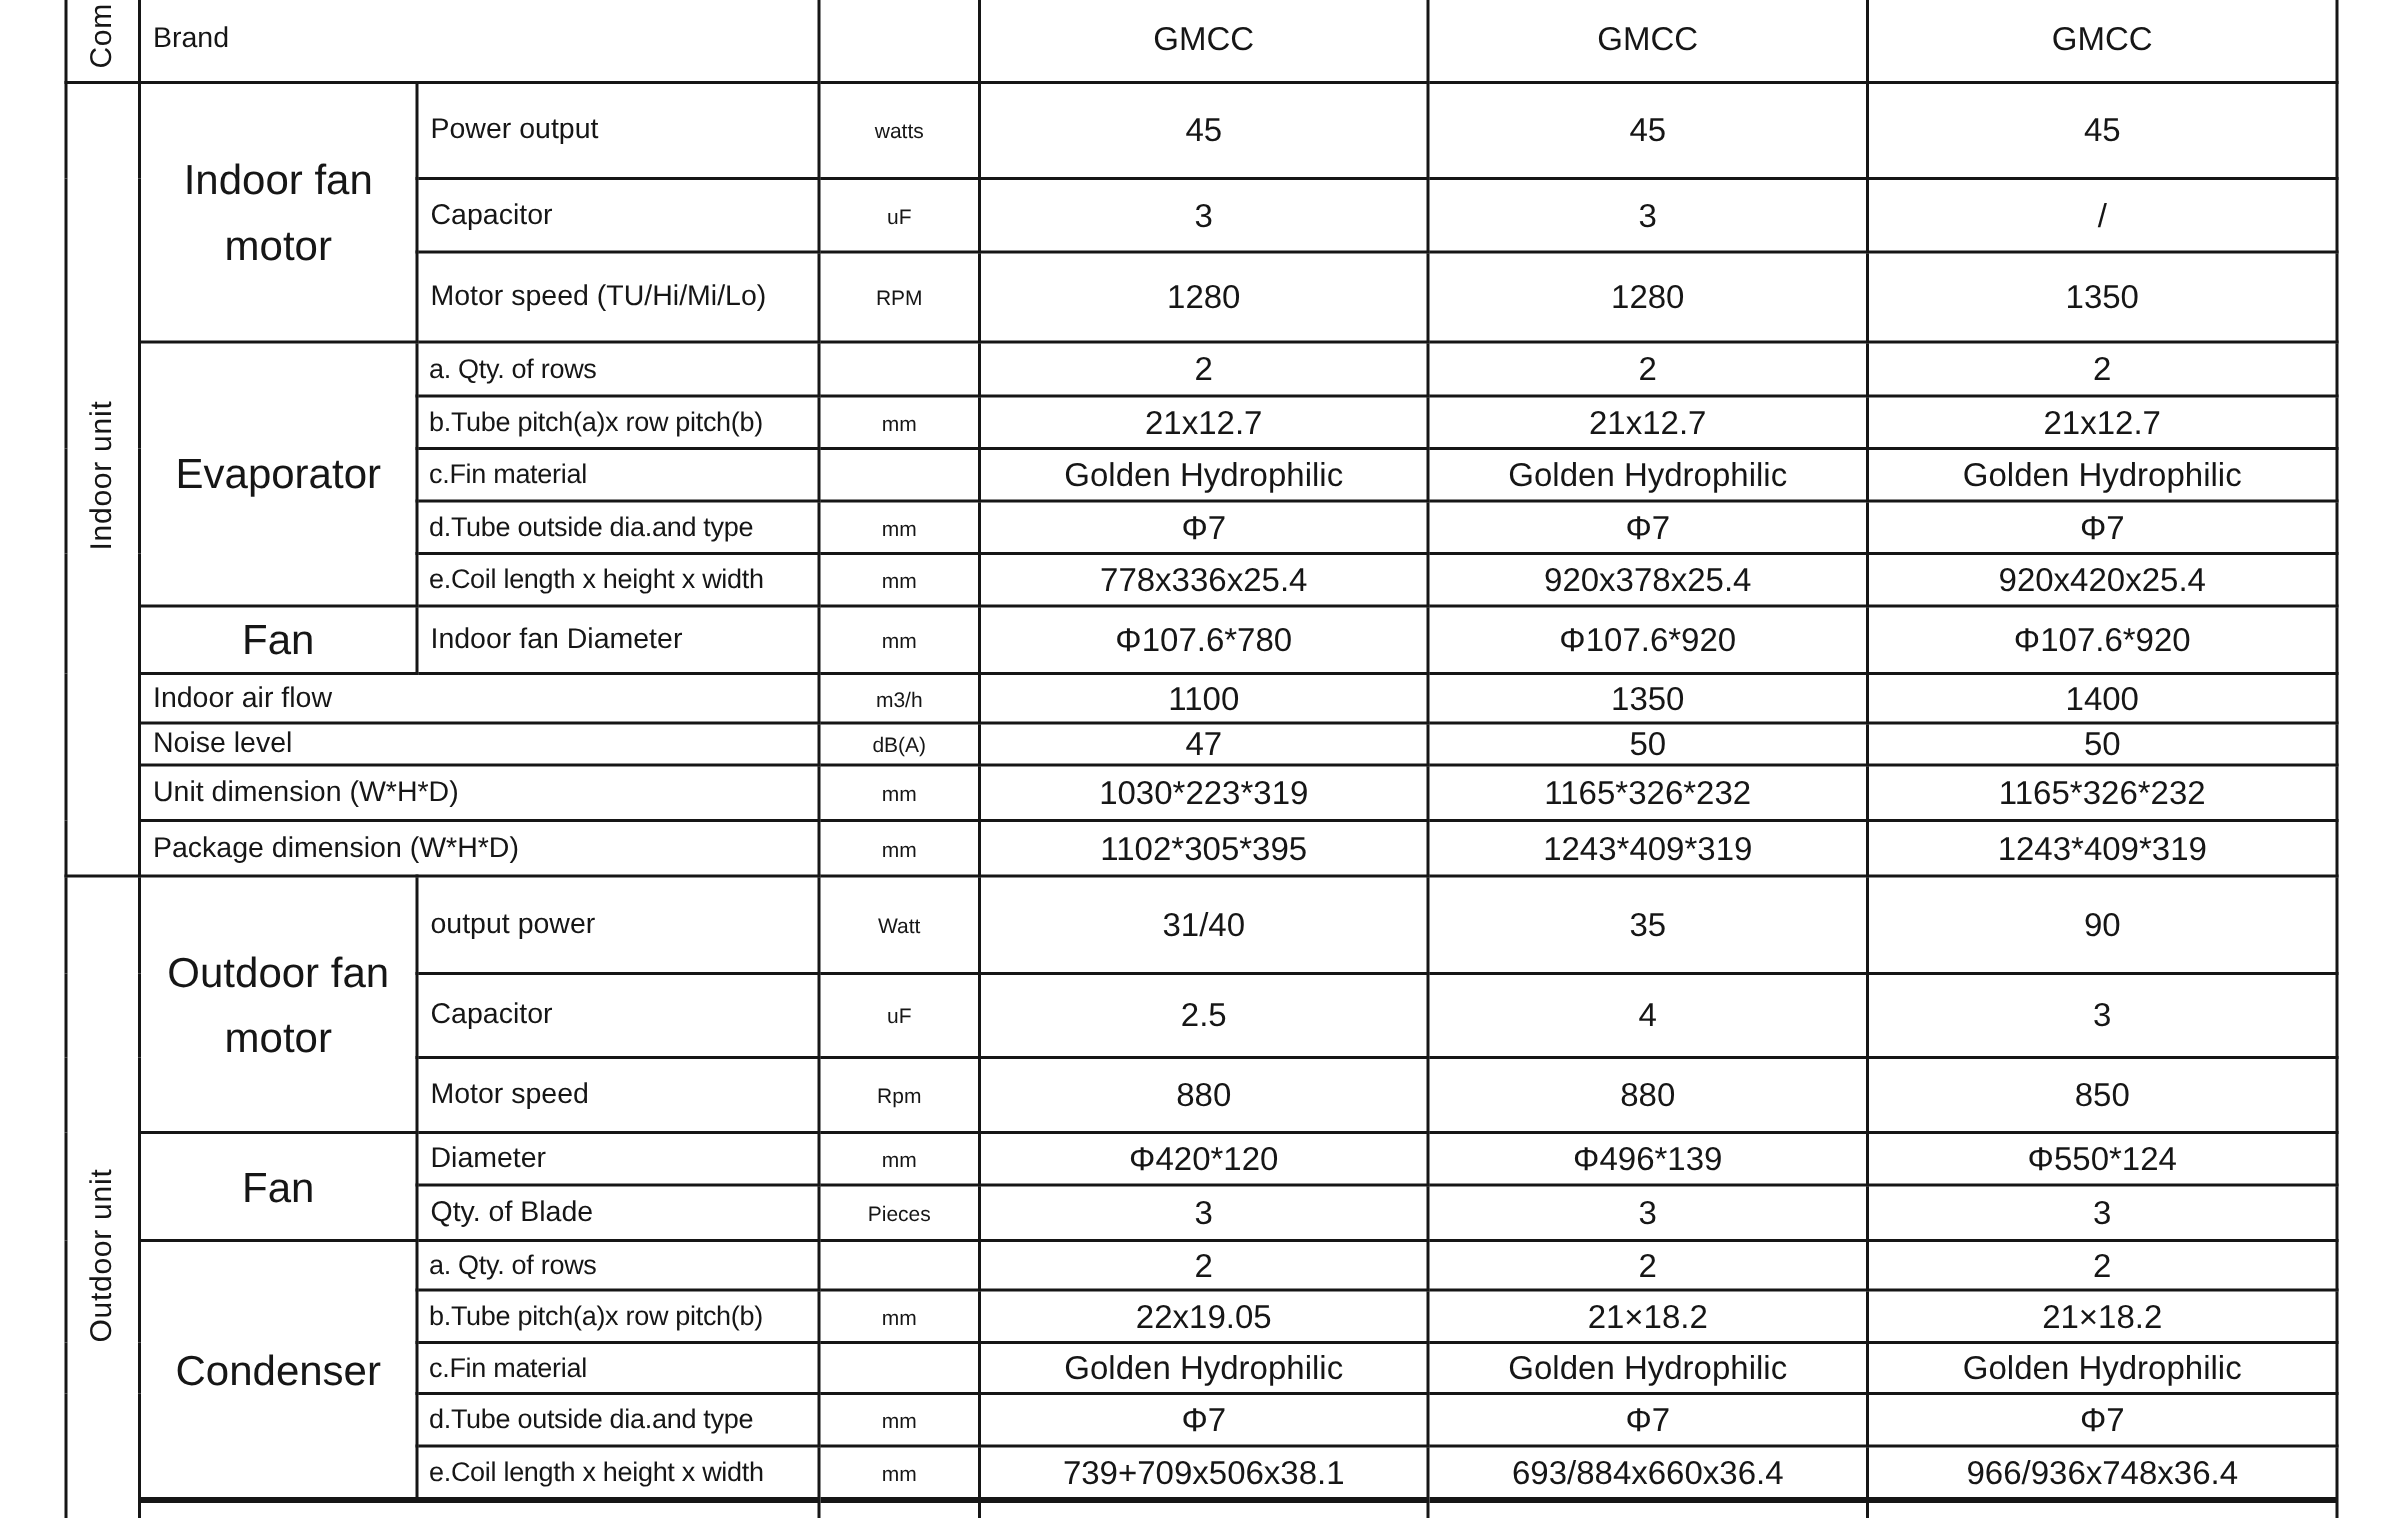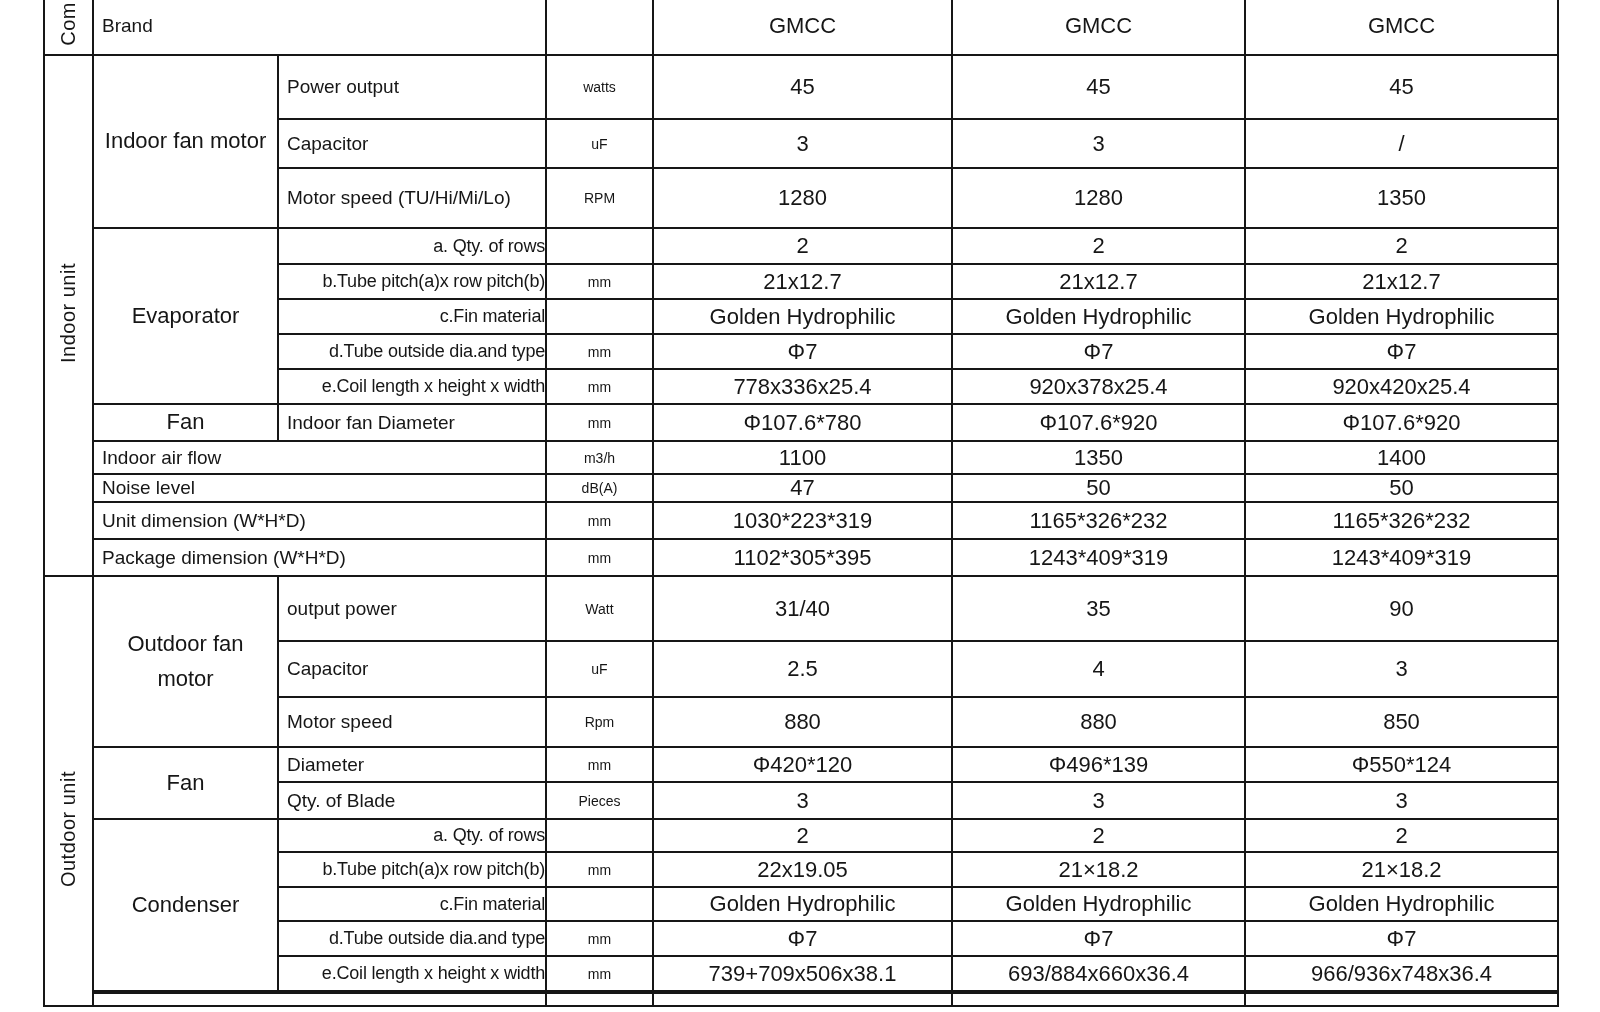--- a/index.html
+++ b/index.html
@@ -21,23 +21,23 @@
   }
   tr.r0 td { border-top:none; }
   td.vert { width:47px; }
   td.vert .vtxt {
     display:inline-block;
     writing-mode:vertical-rl; transform:rotate(180deg);
     font-size:20px; letter-spacing:0.5px; white-space:nowrap;
   }
   td.vert-outdoor { vertical-align:middle; }
   td.vert-outdoor .vtxt { position:relative; top:40px; }
-  .grp  { font-size:22px; line-height:1.55; padding:0 8px; }
+  .grp  { font-size:28px; line-height:1.55; padding:0 8px; }
   .lab  { text-align:left; padding-left:8px; font-size:19px; }
-  .sub  { text-align:right; padding-left:7px; font-size:18px; letter-spacing:-0.2px; white-space:nowrap; }
+  .sub  { text-align:left; padding-left:7px; font-size:18px; letter-spacing:-0.2px; white-space:nowrap; }
   .unit { font-size:14px; }
   .val  { font-size:22px; }
   tr.cut td { border-top:4px solid #161616; }
 </style>
 </head>
 <body>
 
 <div class="page">
 <table class="spec">
   <colgroup>

